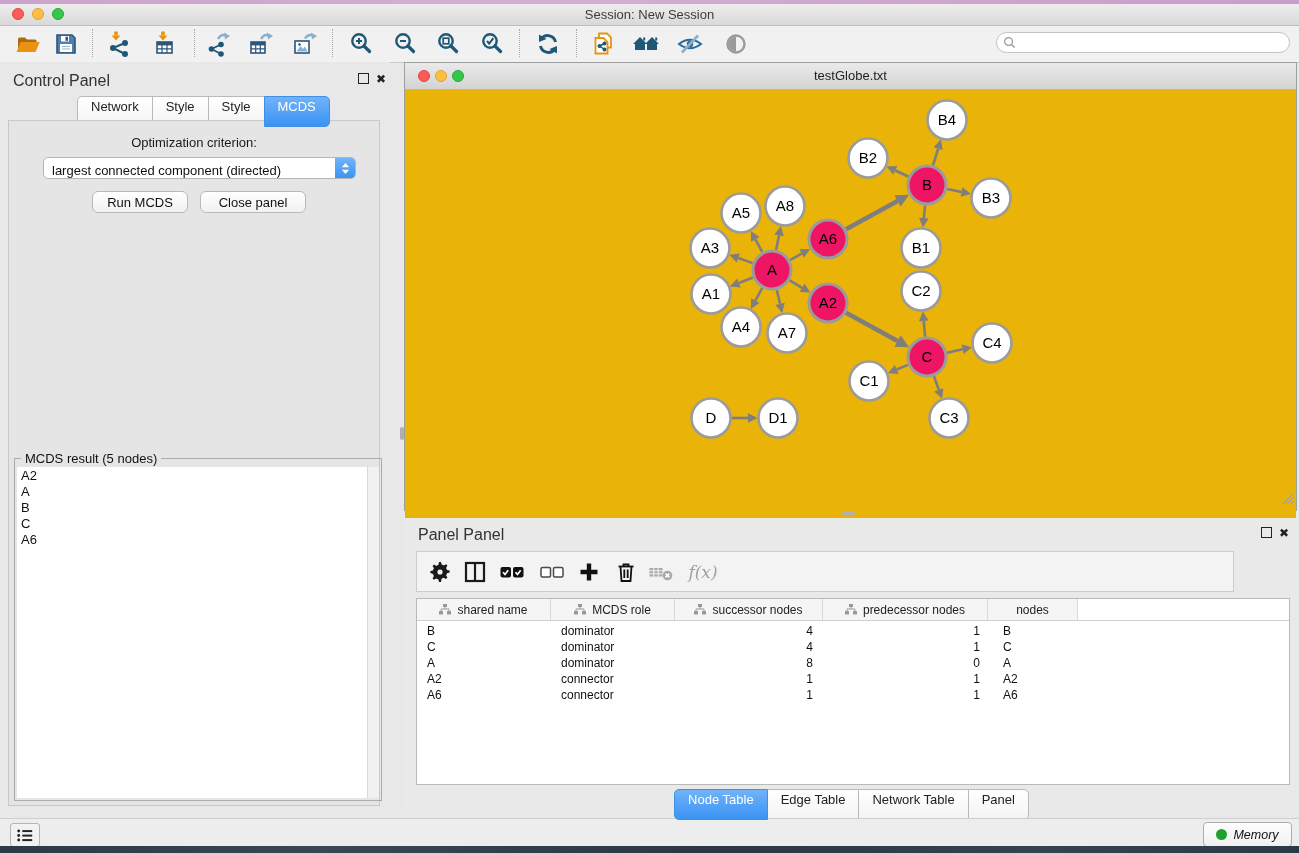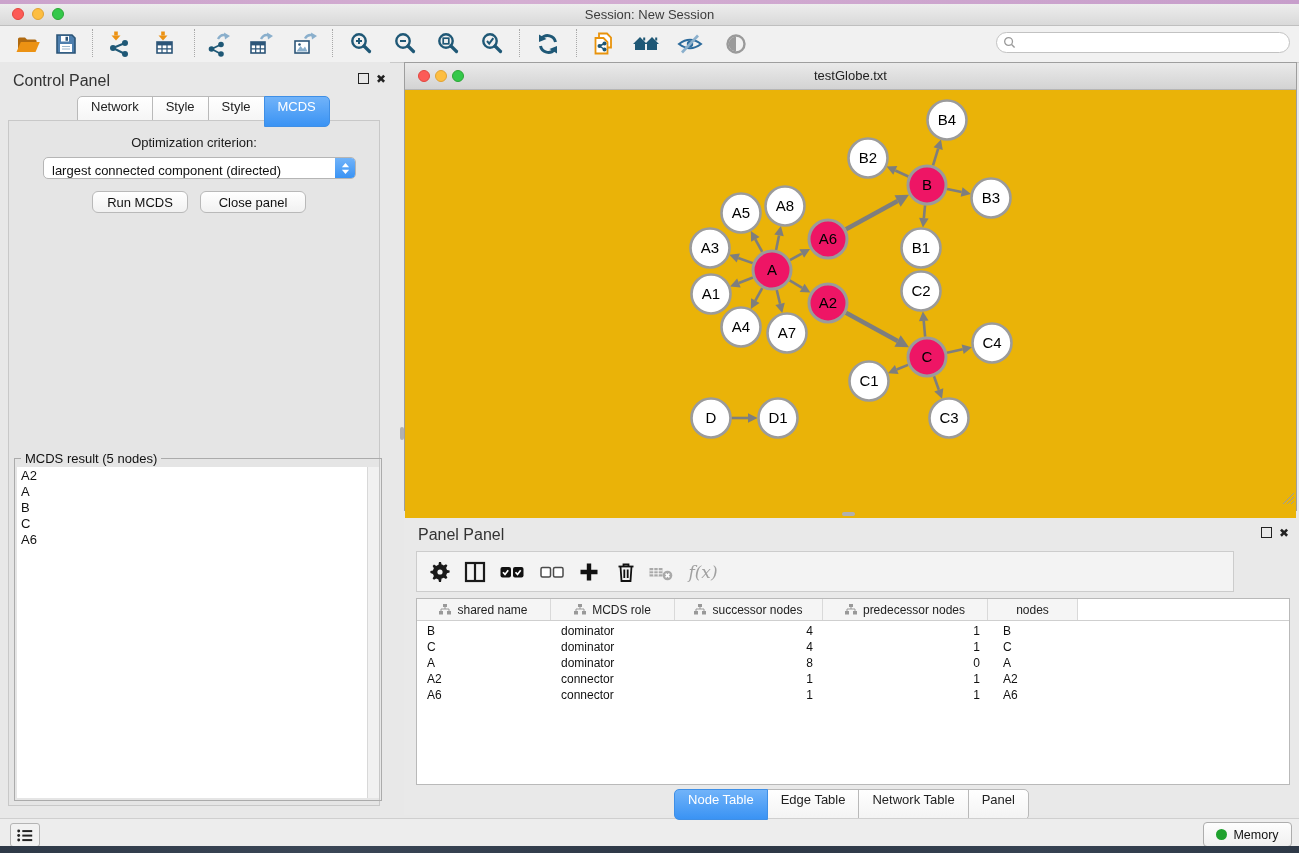--- a/index.html
+++ b/index.html
@@ -81,21 +81,21 @@
   .c3{width:165px;text-align:right;padding-right:8px;}
   .c4{width:90px;padding-left:15px;}
   .tp-tabs{left:404px;top:789px;width:895px;display:flex;justify-content:center;}
   
   .statusbar{left:0;top:818px;width:1299px;height:28px;background:#EDEDED;border-top:1px solid #CFCFCF;box-sizing:border-box;}
   .listbtn{position:absolute;left:10px;top:4px;width:28px;height:22px;background:#F2F2F2;border:1px solid #B4B4B4;
     border-radius:3px;display:flex;align-items:center;justify-content:center;}
   .membtn{position:absolute;right:7px;top:3px;width:87px;height:23px;background:linear-gradient(#FDFDFD,#F0F0F0);
     border:1px solid #ADADAD;border-radius:4px;display:flex;align-items:center;justify-content:center;gap:6px;}
   .memdot{width:11px;height:11px;border-radius:50%;background:#1FA12E;}
-  .membtn span.lbl{font-size:12.5px;color:#111;}
+  .membtn span.lbl{font-size:12.5px;color:#111;font-style:italic;}
 </style>
 </head>
 <body>
 
 <div id="screen">
 
   <div class="b wall-top"></div>
 
   <div class="b titlebar">
     <span class="b light red"></span>

